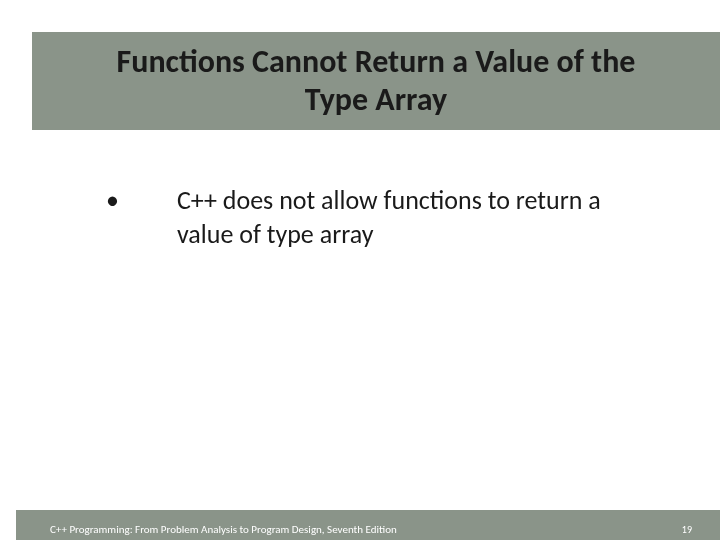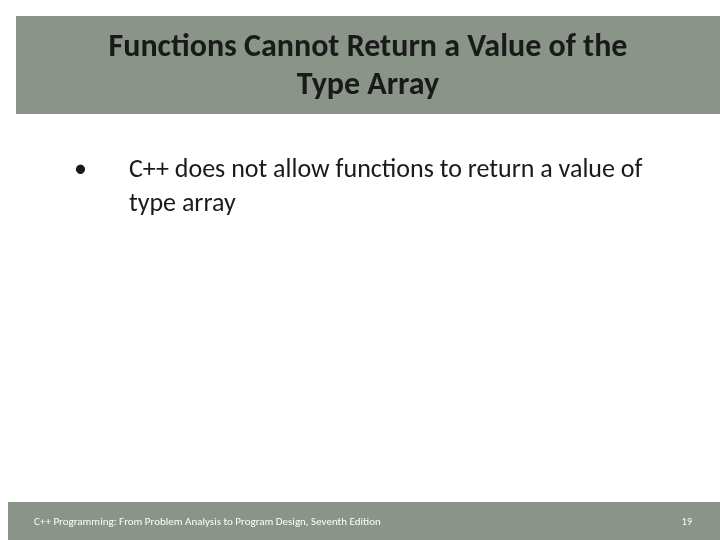--- a/index.html
+++ b/index.html
@@ -1,17 +1,17 @@
 <!DOCTYPE html>
 <html><head>
 <meta charset="utf-8">
 <style>
   * {
     margin: 0;
-    padding: 8px;
+    padding: 16px;
     box-sizing: border-box;
   }
   body {
     width: 720px;
     height: 540px;
     font-family: Calibri, Arial, sans-serif;
     background: #ffffff;
     position: relative;
     overflow: hidden;
   }

